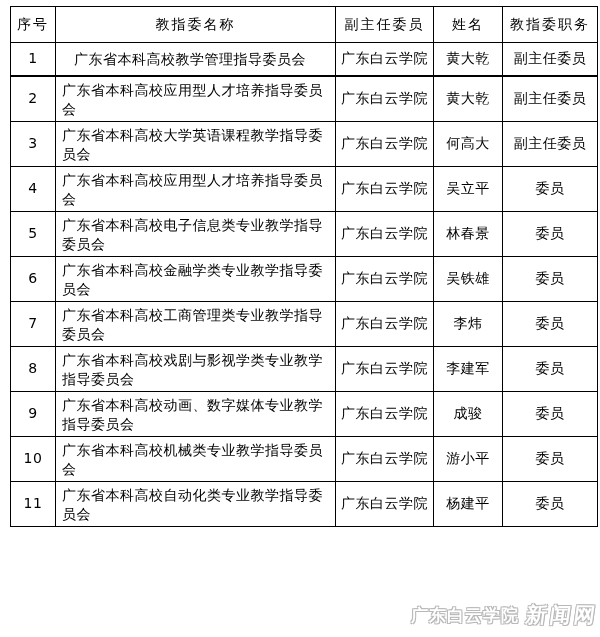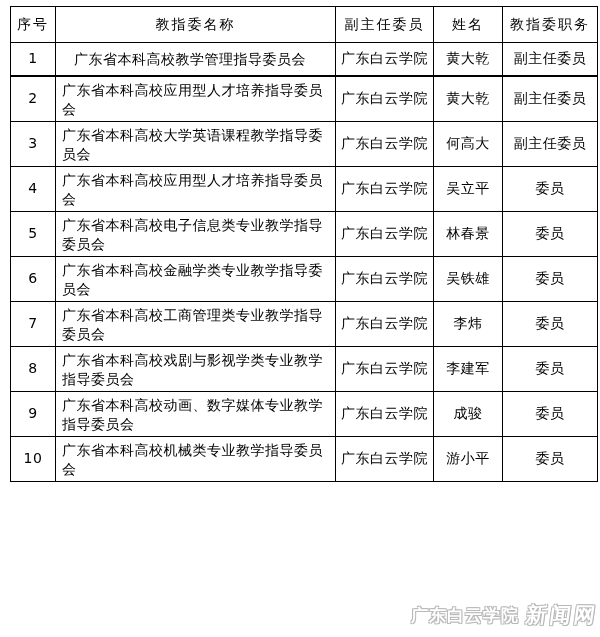--- a/index.html
+++ b/index.html
@@ -167,20 +167,27 @@
       <td class="c-name">成骏</td>
       <td class="c-position">委员</td>
     </tr>
         <tr>
       <td class="c-no">10</td>
       <td class="c-committee">广东省本科高校机械类专业教学指导委员会</td>
       <td class="c-unit">广东白云学院</td>
       <td class="c-name">游小平</td>
       <td class="c-position">委员</td>
     </tr>
+        <tr>
+      <td class="c-no">11</td>
+      <td class="c-committee">广东省本科高校自动化类专业教学指导委员会</td>
+      <td class="c-unit">广东白云学院</td>
+      <td class="c-name">杨建平</td>
+      <td class="c-position">委员</td>
+    </tr>
       </tbody>
   </table>
 
   <div class="watermark">
     <span class="wm-site">广东白云学院</span>
     <span class="wm-section">新闻网</span>
   </div>
 
 </div>
 

